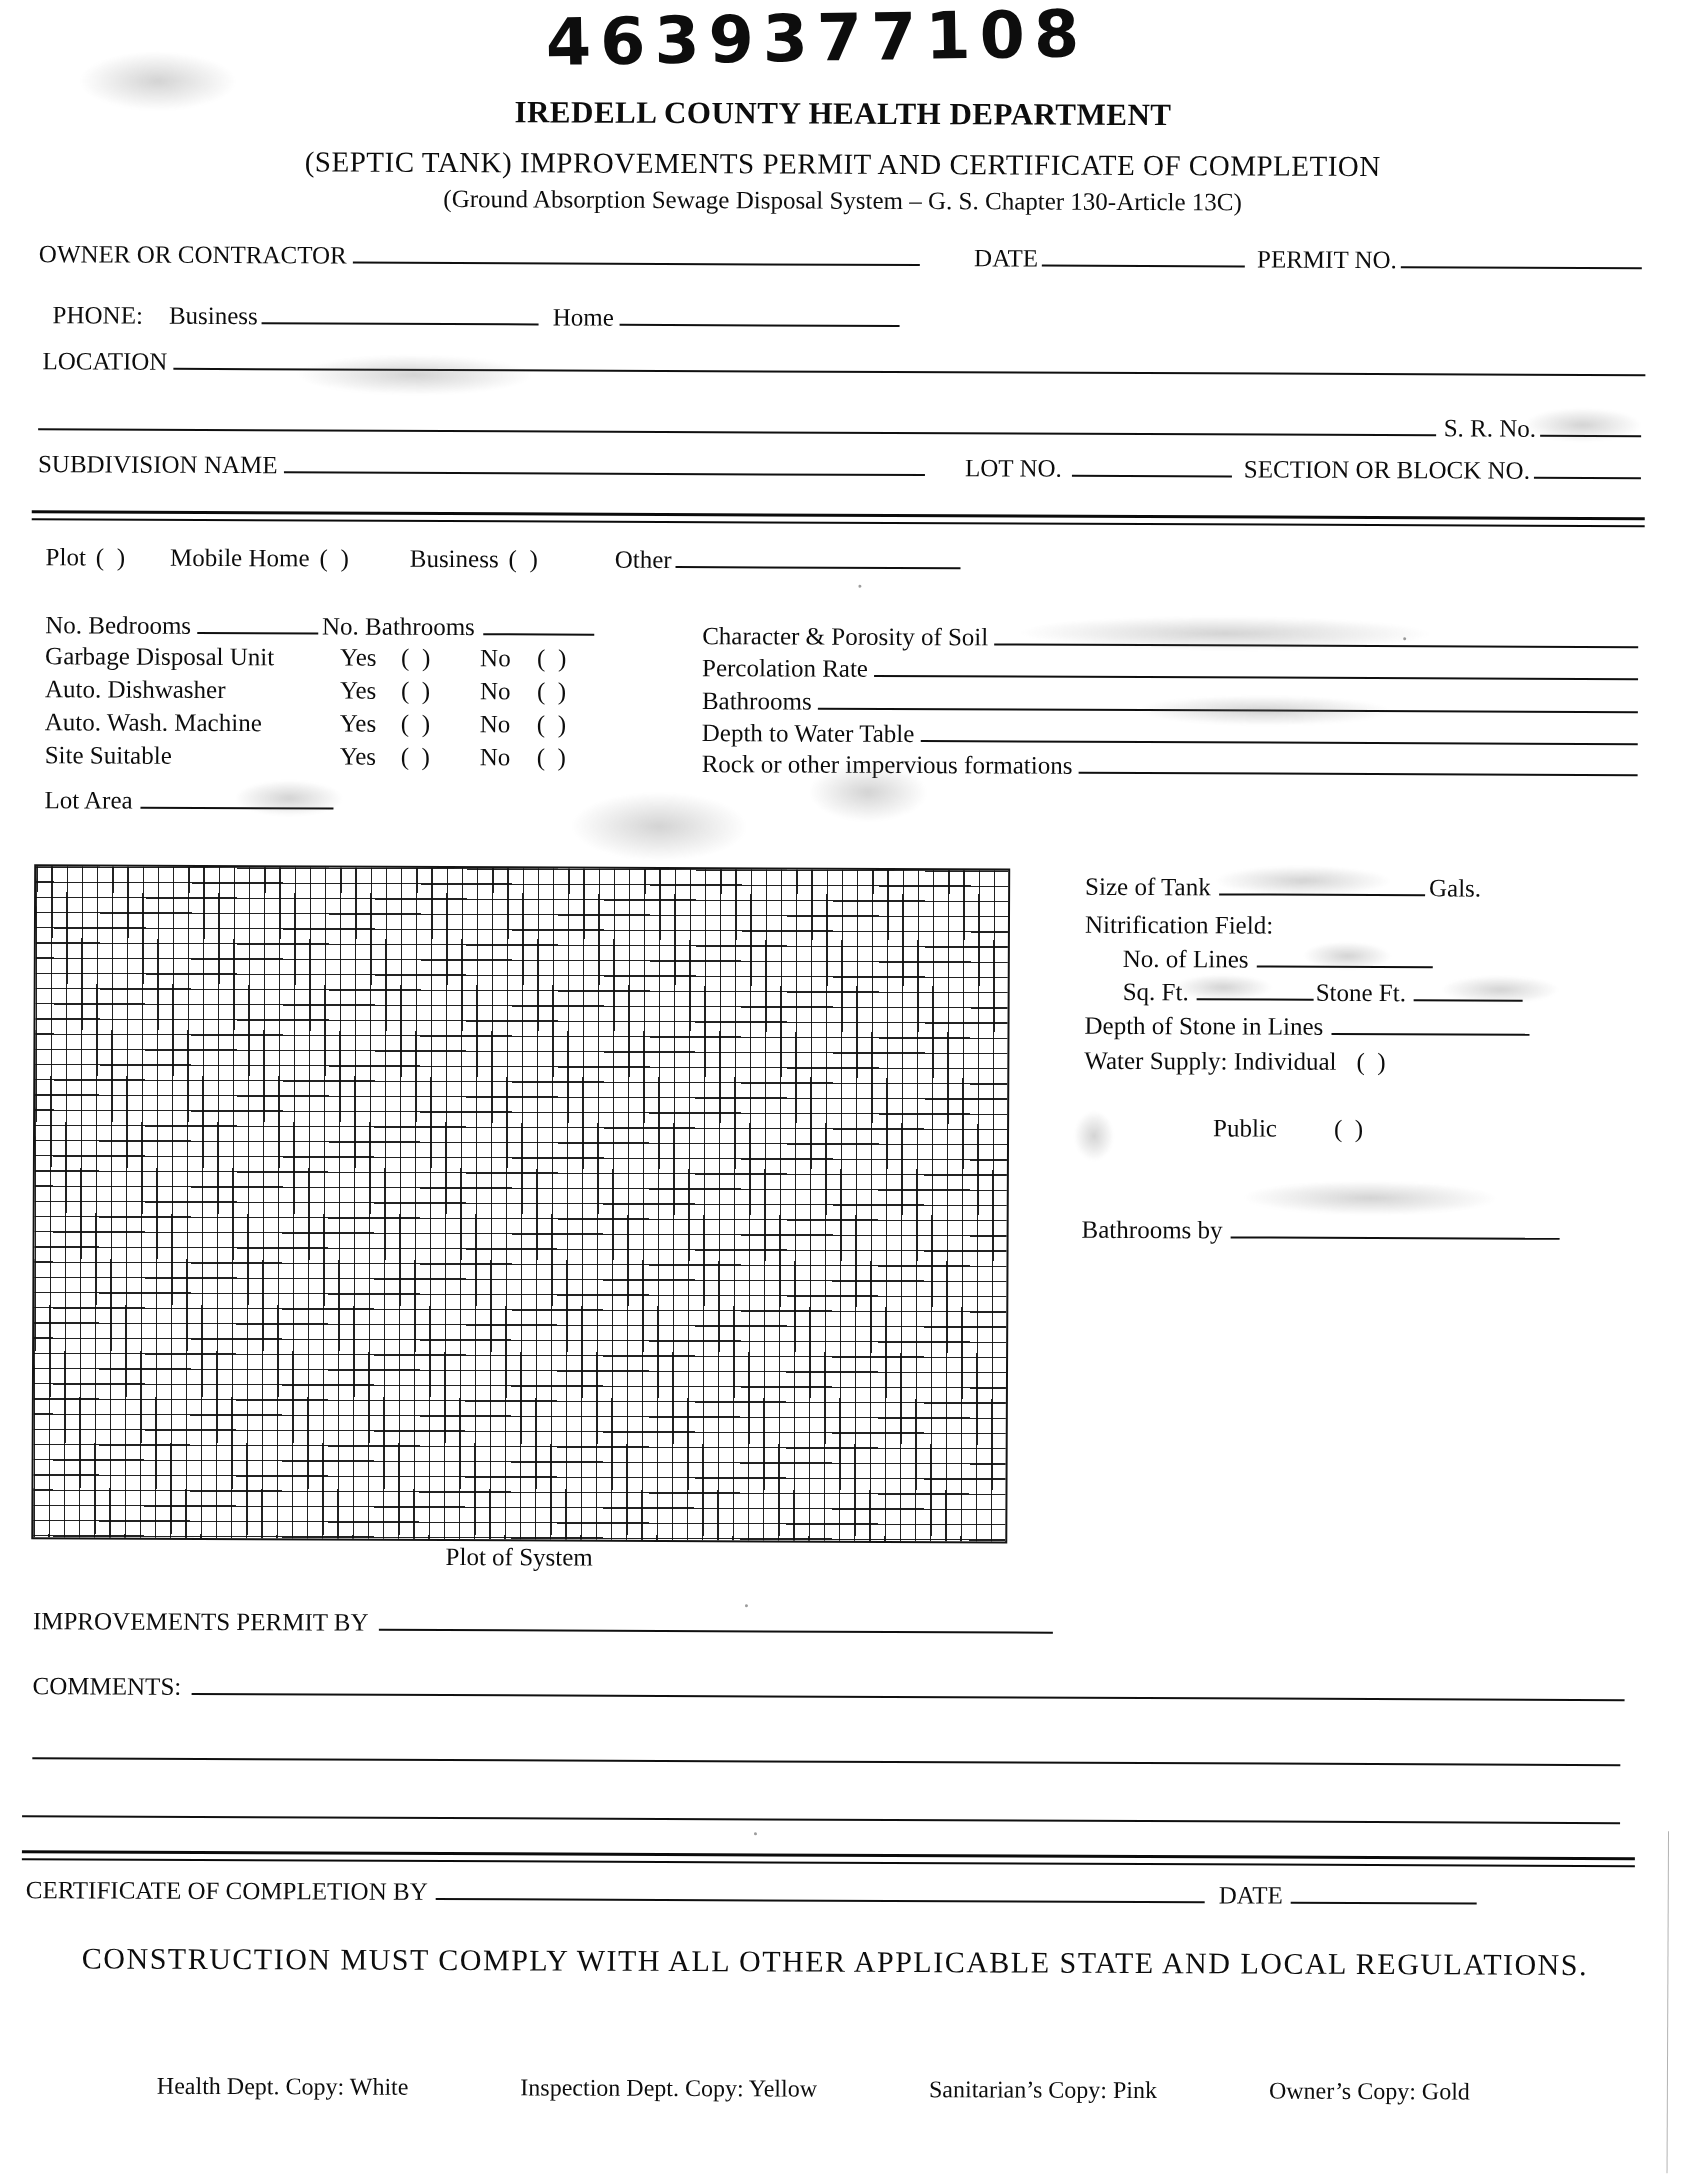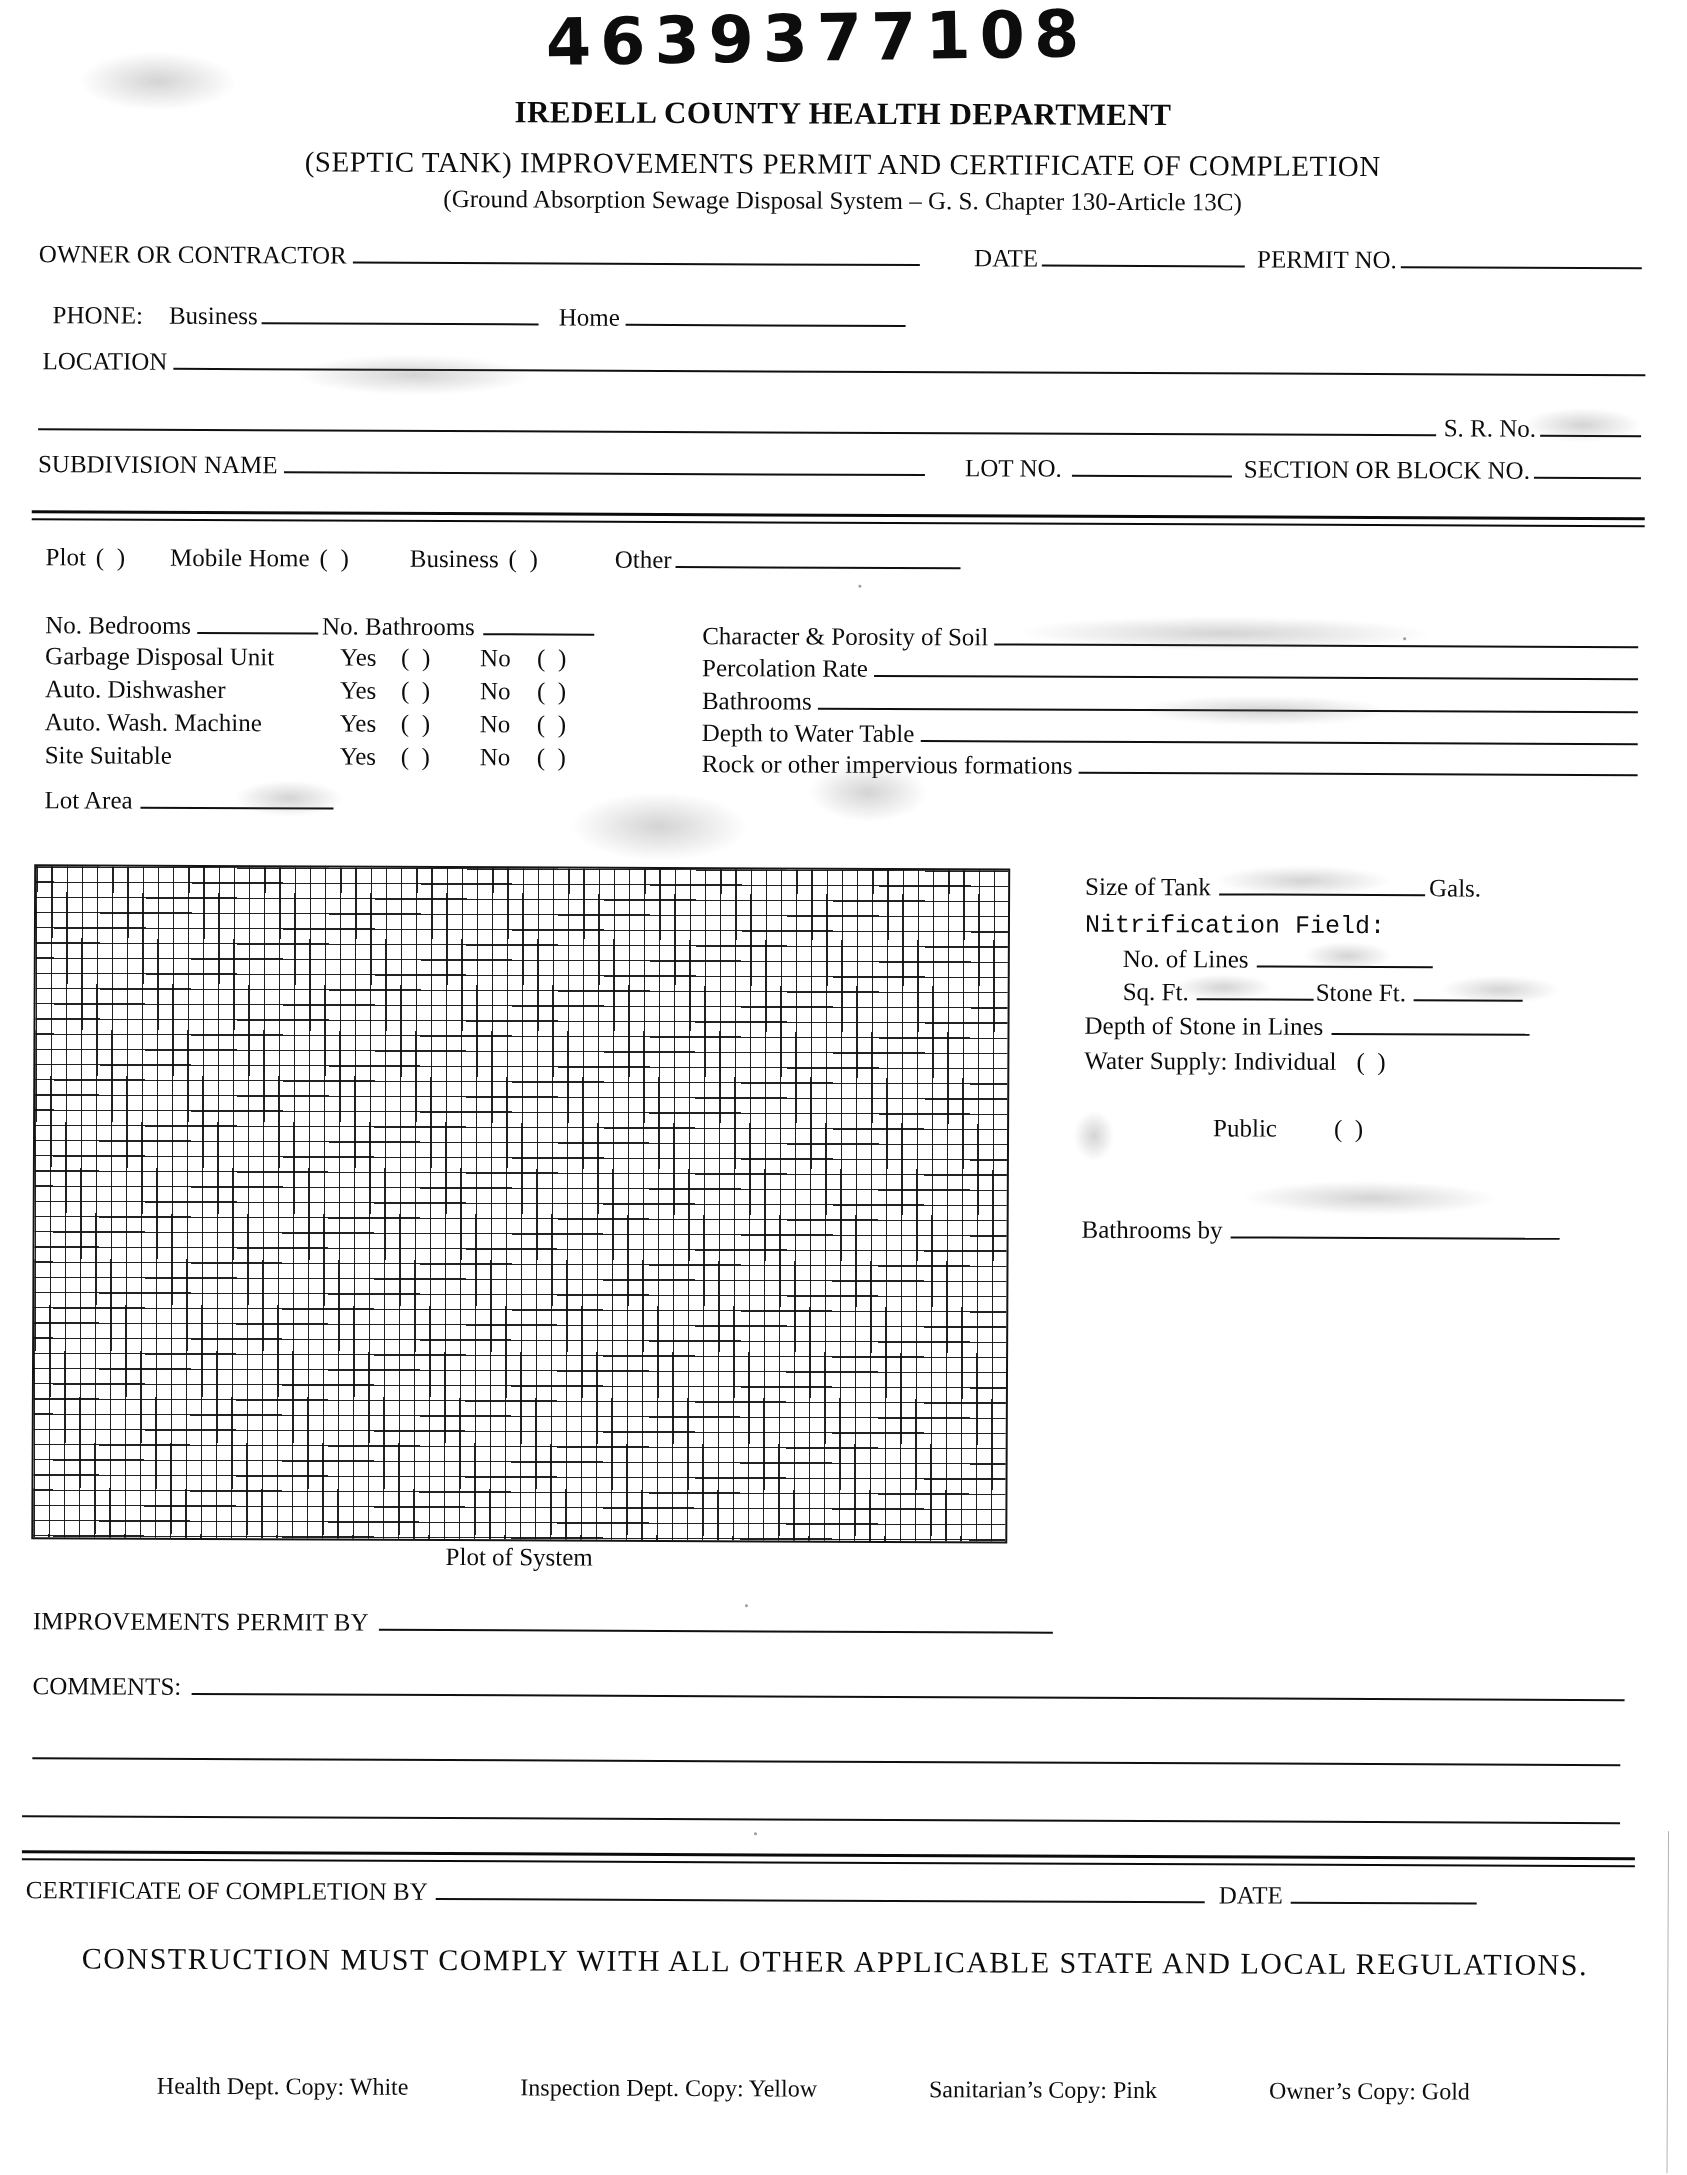--- a/index.html
+++ b/index.html
@@ -52,21 +52,21 @@
     <span class="ln" style="width:203px;margin-left:4px;"></span>
     <span style="margin-left:12px;">PERMIT NO.</span>
     <span class="ln" style="width:241px;margin-left:4px;"></span>
   </div>
 
   <div class="row" style="left:54px;top:304px;">
     <span>PHONE:</span>
     <span class="sp" style="width:26px;"></span>
     <span>Business</span>
     <span class="ln" style="width:277px;margin-left:4px;"></span>
-    <span style="margin-left:20px;">Home</span>
+    <span style="margin-left:14px;">Home</span>
     <span class="ln" style="width:280px;margin-left:6px;"></span>
   </div>
 
   <div class="row" style="left:44px;right:40px;top:350px;">
     <span>LOCATION</span>
     <span class="ln grow" style="margin-left:6px;"></span>
   </div>
 
   <div class="row" style="left:40px;right:44px;top:411px;">
     <span class="ln grow"></span>
@@ -162,21 +162,21 @@
   <div class="grid"></div>
   <div class="row" style="left:38px;top:1544px;width:976px;display:block;text-align:center;">
     <span>Plot of System</span>
   </div>
 
   <div class="row" style="left:1089px;top:871px;width:396px;">
     <span>Size of Tank</span>
     <span class="ln grow" style="margin-left:8px;"></span>
     <span style="margin-left:4px;">Gals.</span>
   </div>
-  <div class="row" style="left:1089px;top:909px;font-family:Liberation Mono, monospace;">
+  <div class="row" style="left:1089px;top:909px;">
     <span>Nitrification Field:</span>
   </div>
   <div class="row" style="left:1127px;top:943px;">
     <span>No. of Lines</span>
     <span class="ln" style="width:176px;margin-left:8px;"></span>
   </div>
   <div class="row" style="left:1127px;top:976px;">
     <span>Sq. Ft.</span>
     <span class="ln" style="width:117px;margin-left:8px;"></span>
     <span style="margin-left:2px;">Stone Ft.</span>

